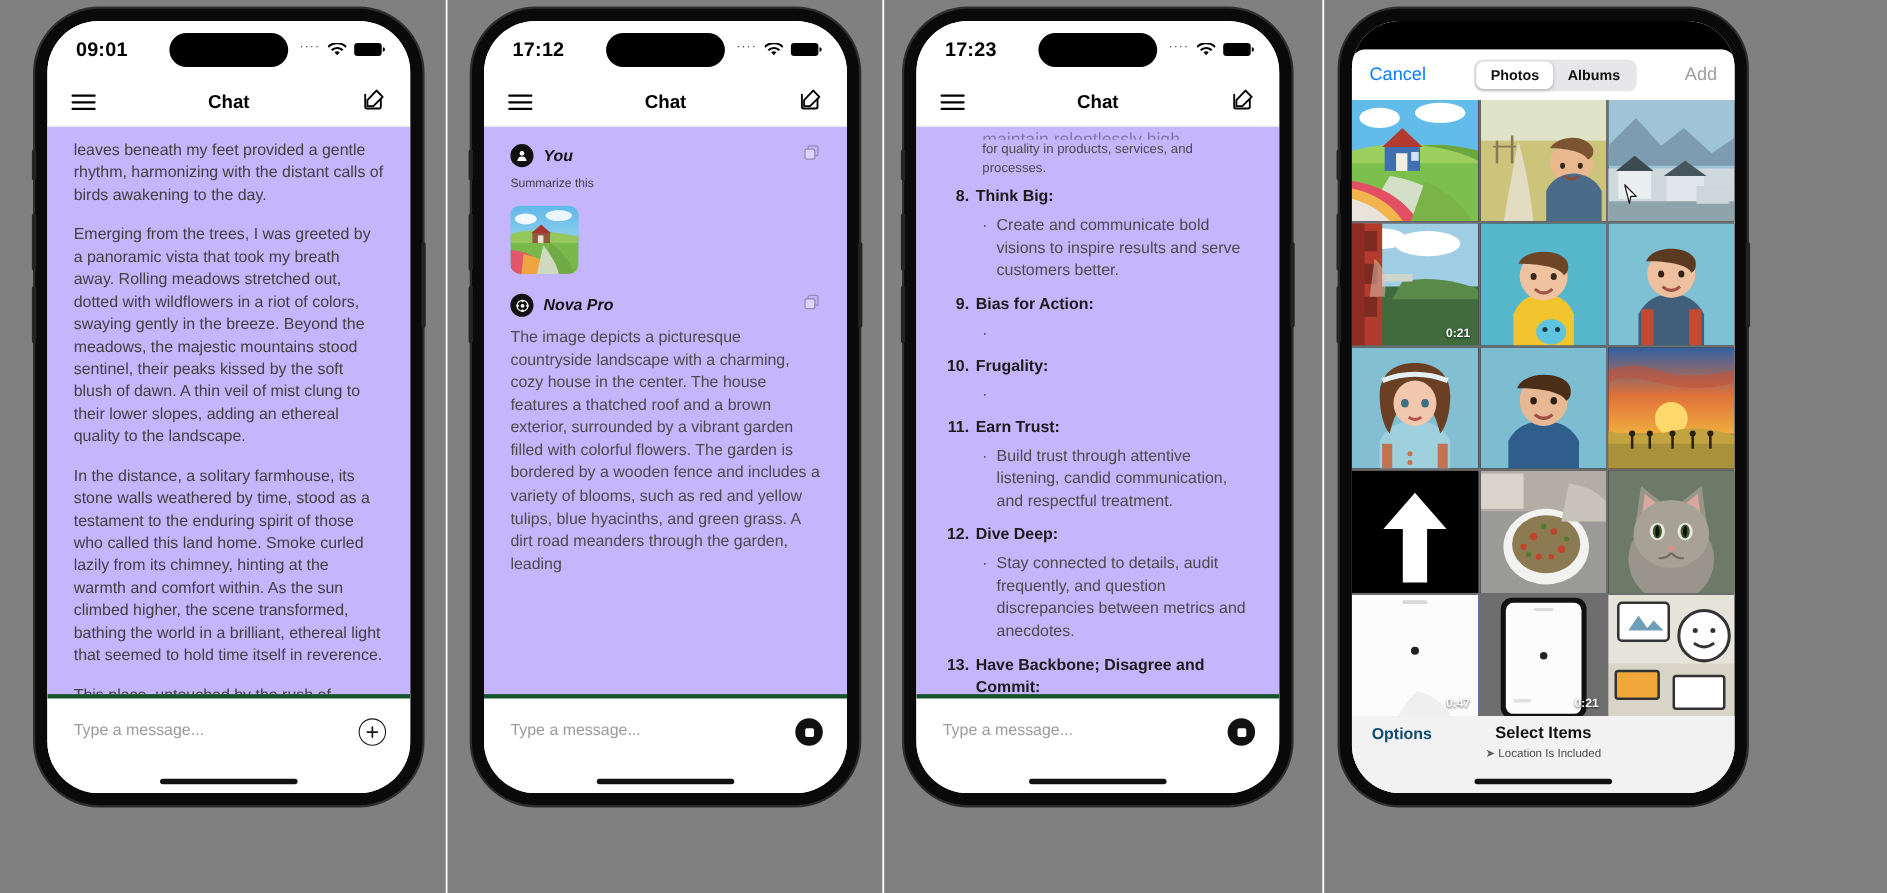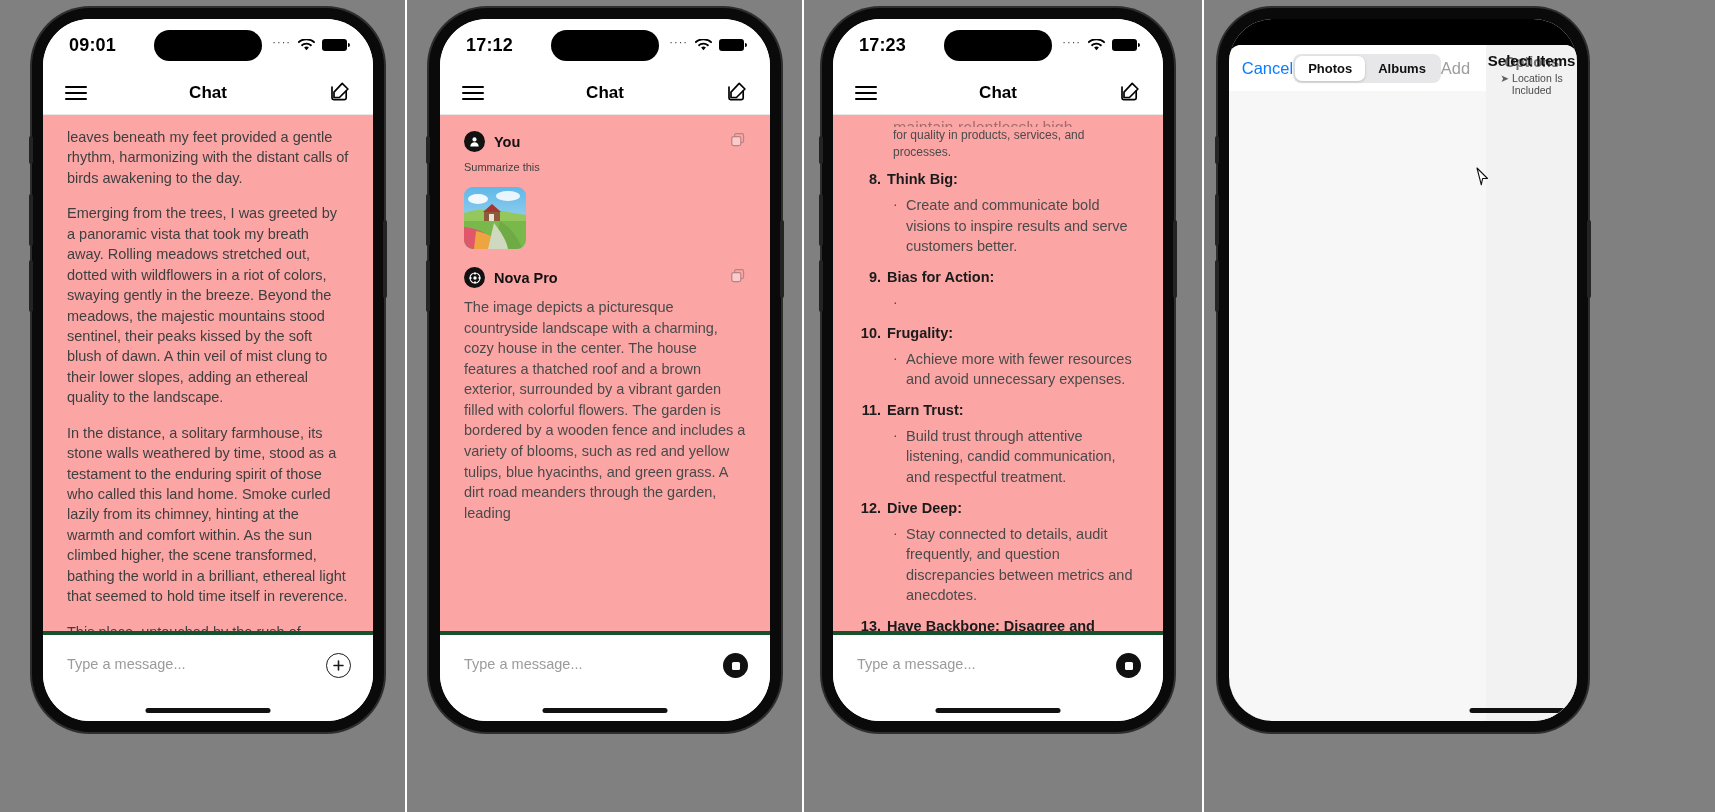--- a/index.html
+++ b/index.html
@@ -125,21 +125,21 @@
   }
   .hamburger { position: relative; z-index: 2; width: 22px; cursor: pointer; }
   .hamburger i {
     display: block; height: 2px; background: #000; border-radius: 1px;
     margin: 4px 0;
   }
   .compose { position: relative; z-index: 2; cursor: pointer; }
 
   
   .chat-body {
-    background: #fca5a5;
+    background: #c4b5fd;
     padding: 12px 24px 6px 24px;
     overflow: hidden;
   }
   .para {
     font-size: 14.5px;
     line-height: 1.41;
     color: #3f3f3f;
     margin-bottom: 15px;
   }
   .para:last-child { margin-bottom: 0; }
@@ -148,21 +148,21 @@
   .msg-head {
     display: flex; align-items: center; gap: 9px;
     margin: 4px 0 9px 0;
   }
   .avatar {
     width: 21px; height: 21px; border-radius: 50%;
     background: #111; color: #fff;
     display: flex; align-items: center; justify-content: center;
     flex: 0 0 auto;
   }
-  .msg-name { font-size: 14.5px; font-weight: bold; color: #121212; }
+  .msg-name { font-size: 14.5px; font-weight: bold; color: #121212; font-style: italic; }
   .copy-icon { margin-left: auto; opacity: .42; cursor: pointer; }
   .msg-text { font-size: 14.5px; line-height: 1.42; color: #4a4a4a; }
   .msg-line { font-size: 11px; color: #3f3f3f; margin-bottom: 10px; }
 
   
   .thumb {
     width: 62px; height: 62px; border-radius: 9px;
     margin: 14px 0 18px 0;
     overflow: hidden;
     background: #7ec2e8;
@@ -208,21 +208,21 @@
     position: absolute; bottom: 8px; left: 50%; transform: translateX(-50%);
     width: 125px; height: 5px; border-radius: 3px; background: #111;
   }
 
   
   .picker-dark { background: #000; position: absolute; inset: 0; }
   .picker-sheet {
     position: absolute; left: 0; right: 0; top: 26px; bottom: 0;
     background: #f7f7f7; border-radius: 12px 12px 0 0;
     overflow: hidden;
-    display: flex; flex-direction: row; justify-content: flex-end;
+    display: flex; flex-direction: column; justify-content: flex-end;
   }
   .picker-top {
     height: 46px; flex: 0 0 46px;
     display: flex; align-items: center; justify-content: space-between;
     padding: 0 16px; background: #fff;
   }
   .picker-cancel { color: #0a7cff; font-size: 16.5px; cursor: pointer; }
   .picker-add { color: #9d9d9d; font-size: 16.5px; cursor: pointer; }
   .seg {
     background: #e7e7e9; border-radius: 8px; padding: 2px;
@@ -246,21 +246,21 @@
     position: absolute; right: 7px; bottom: 5px;
     color: #fff; font-size: 11px; font-weight: bold;
     text-shadow: 0 1px 2px rgba(0,0,0,.7);
   }
   .picker-bottom {
     flex: 0 0 70px;
     background: #f2f2f2;
     position: relative;
     display: flex; align-items: flex-start; padding: 9px 18px 0 18px;
   }
-  .pb-options { color: #737373; font-size: 14.5px; font-weight: bold; cursor: pointer; }
+  .pb-options { color: #0c4a6e; font-size: 14.5px; font-weight: bold; cursor: pointer; }
   .pb-center {
     position: absolute; left: 0; right: 0; top: 7px; text-align: center;
   }
   .pb-title { font-size: 15px; font-weight: bold; color: #111; }
   .pb-sub { font-size: 10.5px; color: #606060; margin-top: 3px; }
   .pb-sub .loc { color: #4b4b4b; }
   .cursor-arrow { position: absolute; pointer-events: none; }
 </style>
 </head>
 <body>
@@ -505,21 +505,20 @@
                 <div class="bullet-dot">·</div>
               </div>
           </div>
           <div>
             <div class="ol-item">
                 <div class="ol-num">10.</div>
                 <div class="ol-txt"><span>Frugality</span>:</div>
               </div>
             <div class="bullet-row">
                 <div class="bullet-dot">·</div>
-                <div class="bullet-txt">Achieve more with fewer resources and avoid unnecessary expenses.</div>
               </div>
           </div>
           <div>
             <div class="ol-item">
                 <div class="ol-num">11.</div>
                 <div class="ol-txt"><span>Earn Trust</span>:</div>
               </div>
             <div class="bullet-row">
                 <div class="bullet-dot">·</div>
                 <div class="bullet-txt">Build trust through attentive listening, candid communication, and respectful treatment.</div>

